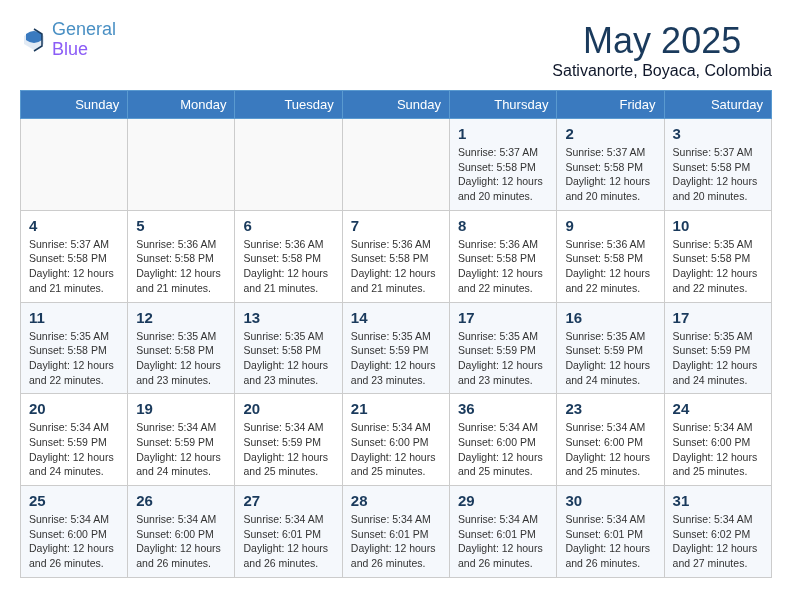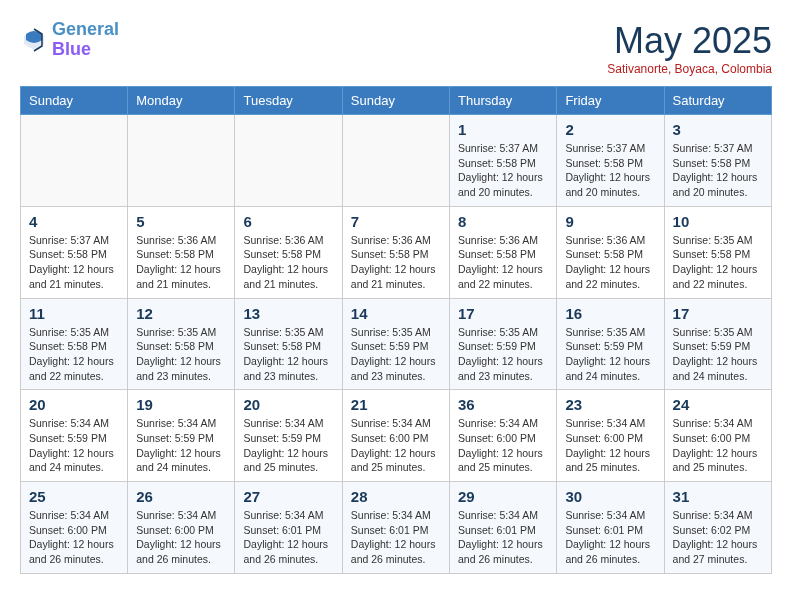--- a/index.html
+++ b/index.html
@@ -15,53 +15,54 @@
       justify-content: space-between;
       align-items: flex-start;
       margin-bottom: 10px;
     }
     .logo {
       display: flex;
       align-items: center;
     }
     .logo-text {
       font-size: 18px;
-      font-weight: bold;
+      font-weight: normal;
       color: #1a3a5c;
       line-height: 1.1;
     }
     .logo-text span {
       color: #4a90c4;
     }
     .logo-icon {
       width: 28px;
       height: 28px;
       margin-right: 4px;
     }
     .title-block {
       text-align: right;
     }
     .month-title {
       font-size: 36px;
       color: #1a3a5c;
       font-weight: normal;
+      text-align: center;
     }
     .subtitle {
-      font-size: 12px;
-      color: #b91c1c;
+      font-size: 16px;
+      color: #0f172a;
     }
     table {
       width: 100%;
       border-collapse: collapse;
       font-size: 11px;
     }
     thead tr th {
       background-color: #3a7abf;
       color: #fff;
-      text-align: left;
+      text-align: right;
       padding: 6px 8px;
       font-size: 13px;
       font-weight: normal;
       border: 1px solid #5a9ad0;
     }
     tbody tr td {
       border: 1px solid #ccc;
       padding: 6px 8px;
       vertical-align: top;
       width: 108px;

